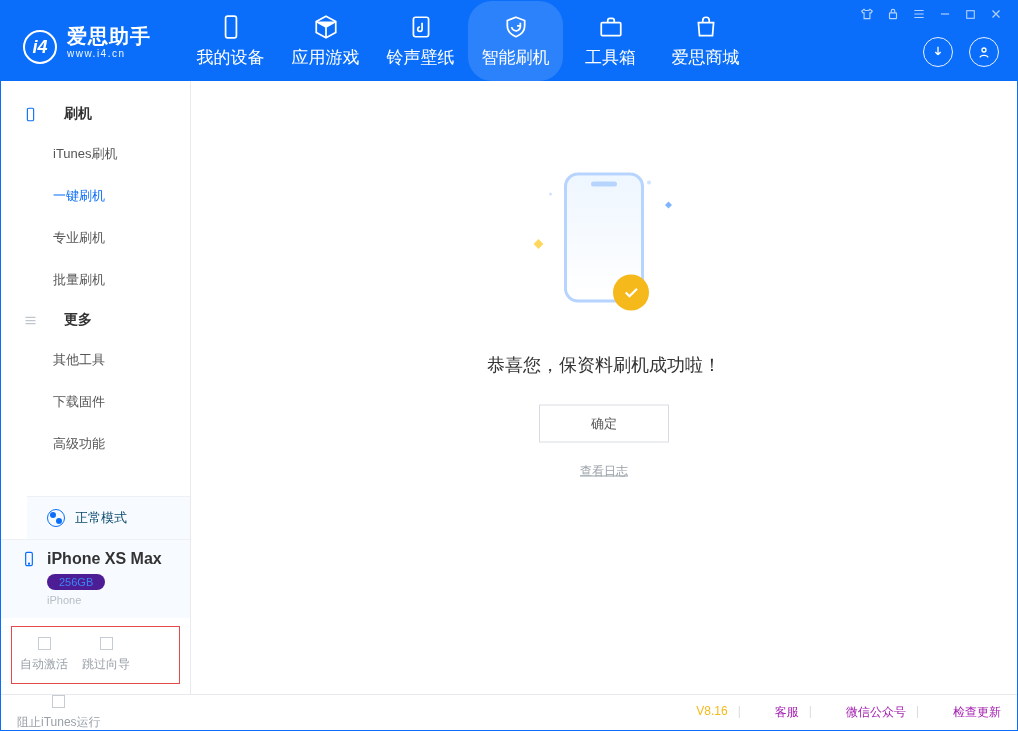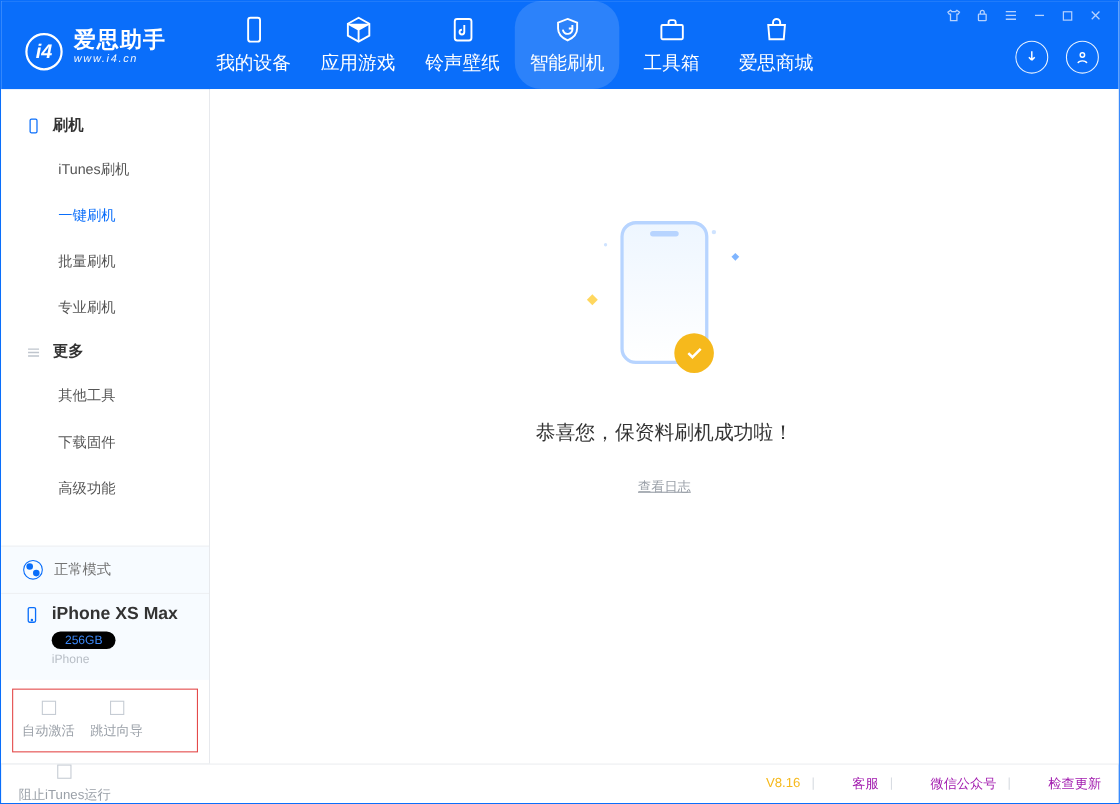--- a/index.html
+++ b/index.html
@@ -4,50 +4,50 @@
 <style>
 * { margin: 0; padding: 0; box-sizing: border-box; font-family: "Microsoft YaHei", Arial, sans-serif; }
 body { background: #fff; width: 1018px; height: 731px; overflow: hidden; border: 1px solid #0a6efa; }
 .window { width: 100%; height: 100%; display: flex; flex-direction: column; }
 
 
 .header { background: #0a6efa; height: 80px; display: flex; align-items: center; color: #fff; position: relative; }
 .logo-block { display: flex; align-items: center; padding: 0 22px 0 22px; gap: 10px; }
 .logo-mark { width: 34px; height: 34px; border: 2.5px solid #fff; border-radius: 50%; display: flex; align-items: center; justify-content: center; font-weight: bold; font-size: 18px; font-style: italic; margin-top: 12px; }
 .logo-text .cn { font-size: 20px; font-weight: 600; letter-spacing: 1px; }
-.logo-text .en { font-size: 10px; letter-spacing: 1.5px; opacity: .95; display:block; margin-top:-2px;font-style:italic;}
+.logo-text .en { font-size: 10px; letter-spacing: 1.5px; opacity: .95; display:block; margin-top:-2px;}
 .nav { display: flex; height: 100%; margin-left: 10px; }
 .nav-item { width: 95px; display: flex; flex-direction: column; align-items: center; justify-content: center; gap: 6px; font-size: 17px; cursor: pointer; }
 .nav-item.active { background: rgba(255,255,255,0.14); border-radius: 24px; }
 .nav-icon { width: 26px; height: 26px; fill: #fff; stroke: #fff; }
 .win-controls-top { position: absolute; top: 6px; right: 14px; display: flex; gap: 12px; align-items: center; }
 .win-controls-top span, .win-controls-top svg { color: #c9ddff; opacity:.9; font-size: 13px; cursor: pointer; }
 .header-right { position: absolute; right: 18px; bottom: 14px; display: flex; gap: 16px; }
 .circ-btn { width: 30px; height: 30px; border: 1.5px solid rgba(255,255,255,.9); border-radius: 50%; display:flex; align-items:center; justify-content:center; cursor:pointer; }
 .circ-btn svg { width: 16px; height: 16px; stroke: #fff; fill:none; }
 
 
 .body { flex: 1; display: flex; min-height: 0; }
 .sidebar { width: 190px; border-right: 1px solid #e7e9ed; display: flex; flex-direction: column; background:#fff;}
 .side-scroll { flex: 1; overflow: auto; padding-top: 14px; }
-.side-group-h { display: flex; align-items: center; gap: 10px; padding: 10px 18px 10px 22px; color: #333; font-size: 14px; font-weight:600; }
+.side-group-h { display: flex; align-items: center; gap: 26px; padding: 10px 18px 10px 22px; color: #333; font-size: 14px; font-weight:600; }
 .side-group-h svg { width: 15px; height: 15px; }
 .side-item { padding: 12px 0 12px 52px; font-size: 13px; color: #555; cursor: pointer; }
 .side-item.active { color: #0a6efa; }
 
-.side-status { padding: 12px 16px 12px 20px; border-top: 1px solid #eef0f3; background:#f7fbff; display:flex; align-items:center; gap:10px; color:#737373; font-size:13px;}
+.side-status { padding: 12px 16px 12px 20px; border-top: 1px solid #eef0f3; background:#f7fbff; display:flex; align-items:center; gap:10px; color:#0c4a6e; font-size:13px;margin-left:26px;}
 .mode-icon { width:18px; height:18px; border-radius:50%; border:1.5px solid #0a6efa; position:relative;}
 .mode-icon::before{content:"";width:6px;height:6px;border-radius:50%;background:#0a6efa;position:absolute;left:2px;top:2px;}
 .mode-icon::after{content:"";width:6px;height:6px;border-radius:50%;background:#0a6efa;position:absolute;right:2px;bottom:2px;}
 
 .device-block { padding: 10px 16px 12px 20px; border-top:1px solid #eef0f3; background:#f7fbff;}
 .device-row{display:flex; align-items:center; gap:10px;}
 .device-row svg{width:16px;height:16px;}
 .device-name{font-size:16px; color:#333; font-weight:600;}
-.capacity-pill{display:inline-block; background:#000000; color:#3b87f6; border-radius:10px; padding:2px 12px; font-size:11px; margin-top:6px; margin-left:26px;}
+.capacity-pill{display:inline-block; background:#4c1d95; color:#3b87f6; border-radius:10px; padding:2px 12px; font-size:11px; margin-top:6px; margin-left:26px;}
 .device-sub{font-size:11px;color:#b8bec6;margin-left:26px;margin-top:4px;}
 
 .checks-box { border:1.5px solid #e44a4a; margin:8px 10px 10px 10px; padding:10px 8px; display:flex; gap:14px; align-items:center;}
 .chk{display:flex; align-items:center; gap:6px; font-size:12px; color:#9aa0a8;flex-direction:column;}
 .chkbox{width:13px;height:13px;border:1px solid #c6ccd4; background:#fff;}
 
 .main { flex:1; position:relative; background:#fff;}
 .hero{position:absolute; left:50%; top:40%; transform:translate(-50%,-50%); width:420px; text-align:center;}
 .illus{width:150px; height:150px; margin:0 auto 30px; position:relative;}
 .phone-shape{width:80px; height:130px; border:3px solid #b7d4ff; border-radius:14px; margin:0 auto; position:relative; background:linear-gradient(#eef6ff,#fff);}
@@ -169,22 +169,22 @@
     <div class="sidebar">
       <div class="side-scroll">
         <div class="side-group-h">
           <svg viewBox="0 0 24 24" stroke="#0a6efa" fill="none" stroke-width="1.8">
               <rect x="7" y="2" width="10" height="20" rx="2"></rect>
             </svg>
           <span>刷机</span>
         </div>
         <div class="side-item"><span>iTunes刷机</span></div>
         <div class="side-item active"><span>一键刷机</span></div>
+        <div class="side-item"><span>专业刷机</span></div>
         <div class="side-item"><span>批量刷机</span></div>
-        <div class="side-item"><span>专业刷机</span></div>
 
         <div class="side-group-h">
           <svg viewBox="0 0 24 24" stroke="#bfc5cd" stroke-width="2">
               <path d="M4 7h16M4 12h16M4 17h16"></path>
             </svg>
           <span>更多</span>
         </div>
         <div class="side-item"><span>其他工具</span></div>
         <div class="side-item"><span>下载固件</span></div>
         <div class="side-item"><span>高级功能</span></div>
@@ -226,20 +226,21 @@
             <span class="sparkle sp3"></span>
             <span class="sparkle sp4"></span>
           <div class="phone-shape"></div>
           <div class="badge-ok">
               <svg viewBox="0 0 24 24">
                 <path d="M5 12l5 5L20 7"></path>
               </svg>
             </div>
         </div>
         <h2>恭喜您，保资料刷机成功啦！</h2>
+        <button class="btn-confirm">确定</button>
         <a class="view-log">查看日志</a>
       </div>
     </div>
   </div>
 
   <div class="footer">
     <div class="left">
       <label class="chk" style="color:#9aa0a8">
         <span class="chkbox"></span>
         <span>阻止iTunes运行</span>

